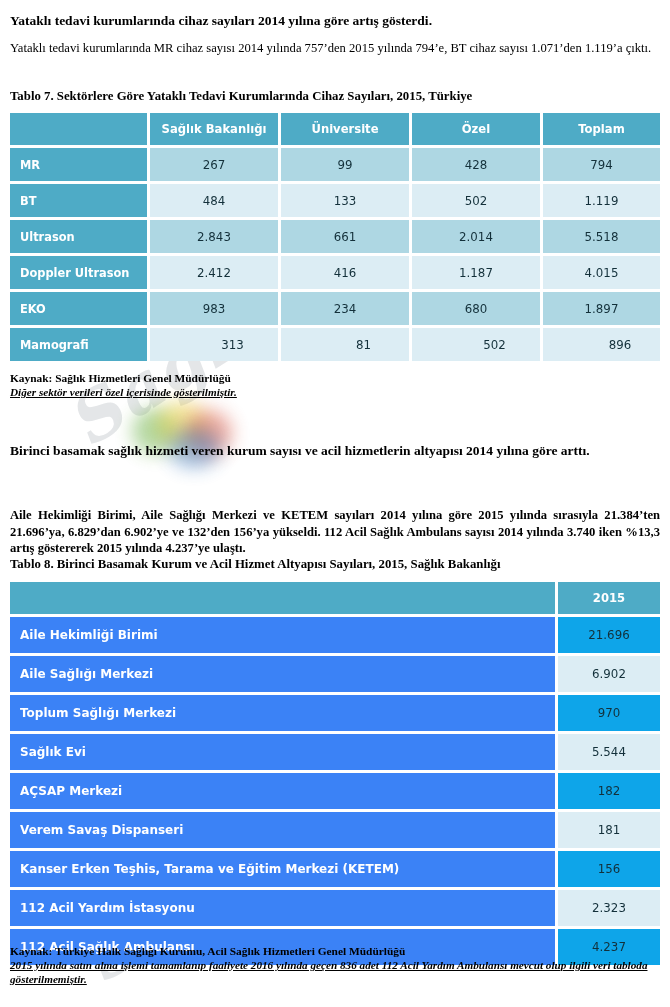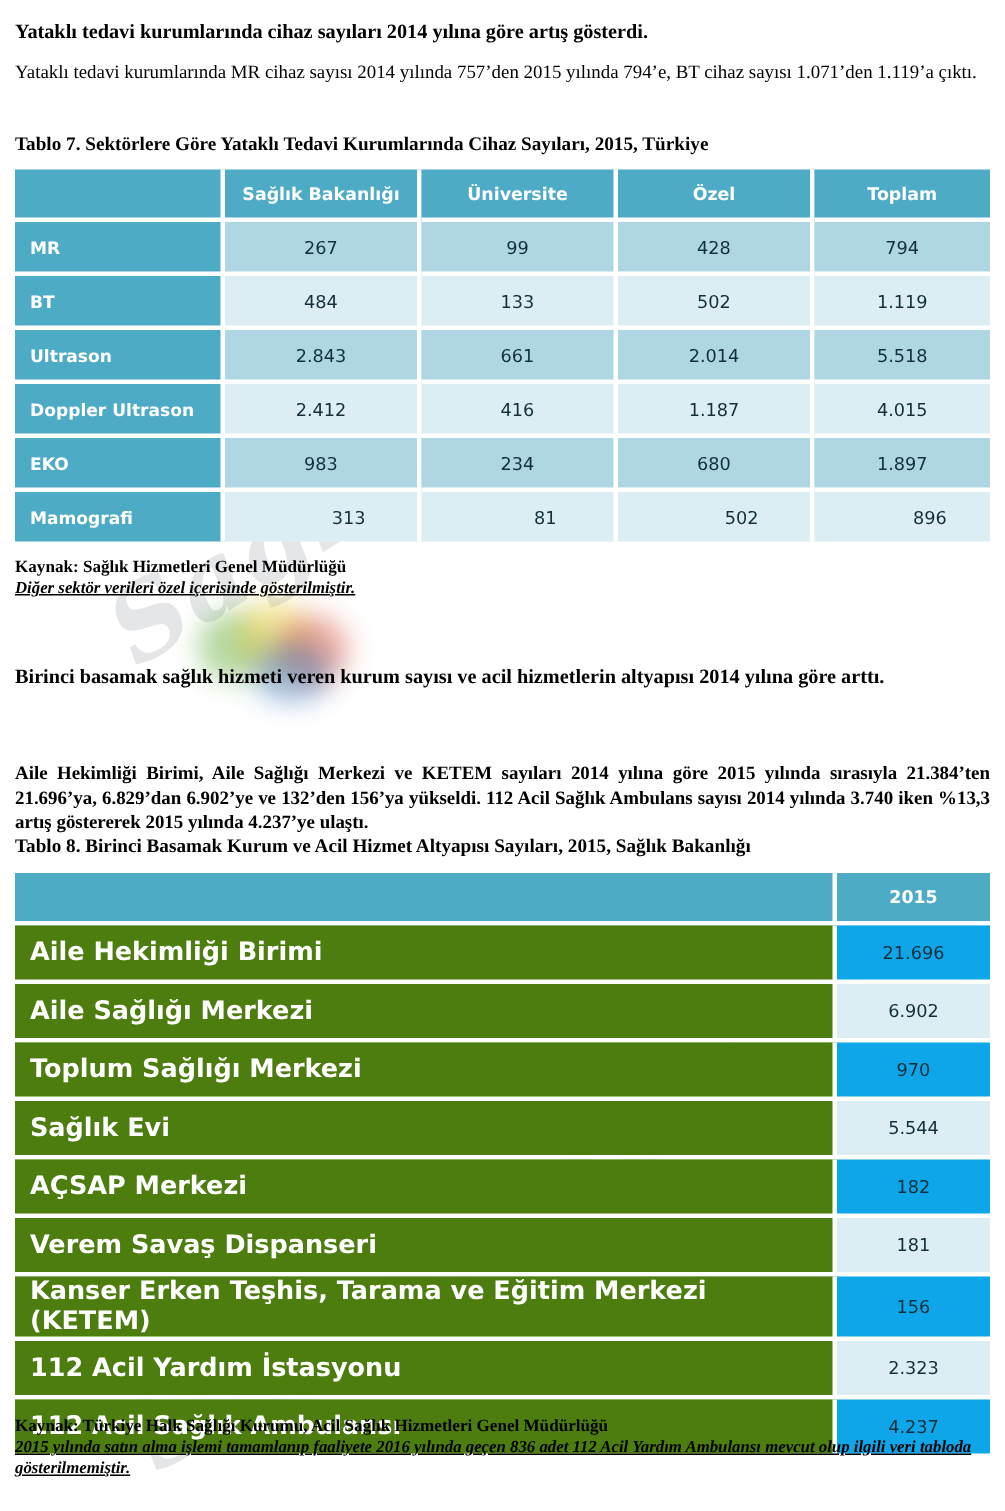--- a/index.html
+++ b/index.html
@@ -185,24 +185,24 @@
   #table8 .hdr-year {
     background: #4eabc6;
     color: #ffffff;
     font-weight: 700;
     font-size: 11.6px;
     text-align: center;
     height: 32px;
     border-bottom: 3px solid #ffffff;
   }
   #table8 .rowlabel {
-    background: #4d7c0f;
+    background: #3b82f6;
     color: #ffffff;
     font-weight: 700;
-    font-size: 17px;
+    font-size: 12px;
     padding-left: 10px;
     height: 36px;
     border-right: 3px solid #ffffff;
     border-bottom: 3px solid #ffffff;
   }
   #table8 tr:last-child .rowlabel { border-bottom: 0; }
   #table8 .val {
     text-align: center;
     font-size: 11.8px;
     color: #13303a;

